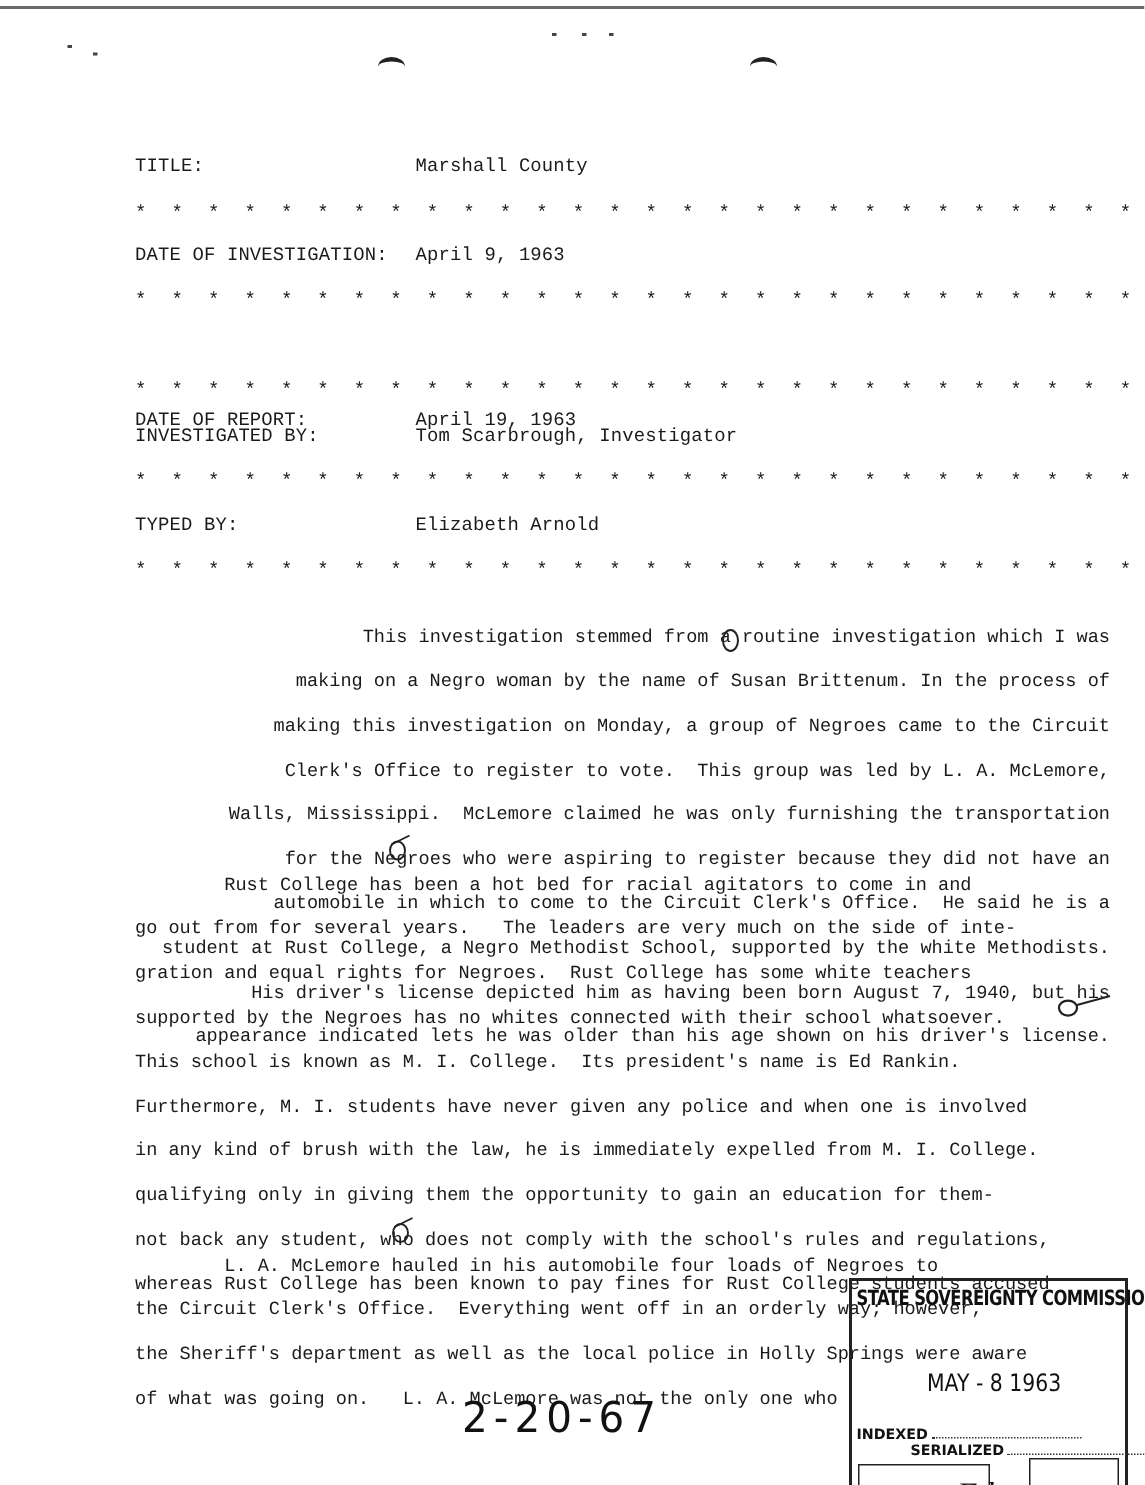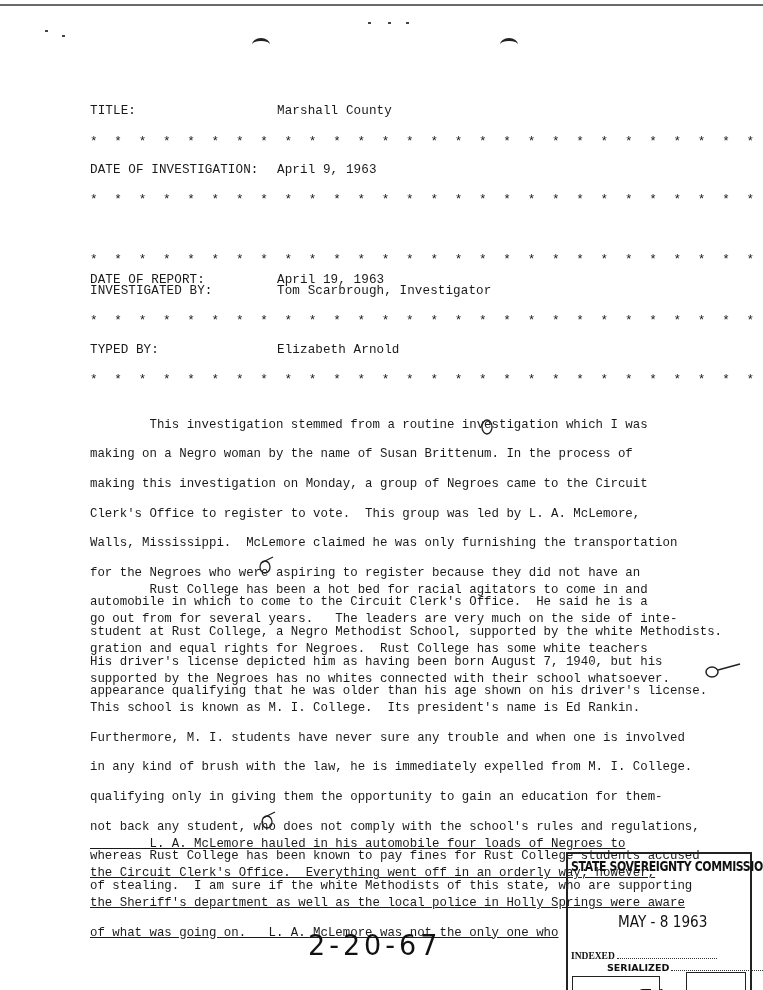--- a/index.html
+++ b/index.html
@@ -61,50 +61,49 @@
 <div class="field" style="top:284px;">
   <span class="label">INVESTIGATED BY:</span><span>Tom Scarbrough, Investigator</span>
 </div>
 <div class="stars" style="top:314px;">* * * * * * * * * * * * * * * * * * * * * * * * * * * * * * * * * * * * * * * * *</div>
 
 <div class="field" style="top:343px;">
   <span class="label">TYPED BY:</span><span>Elizabeth Arnold</span>
 </div>
 <div class="stars" style="top:373px;">* * * * * * * * * * * * * * * * * * * * * * * * * * * * * * * * * * * * * * * * *</div>
 
-<div class="para" style="top:403px;">
+<div class="para" style="top:403px;text-align:right;">
 <div>        This investigation stemmed from a routine investigation which I was</div>
 <div>making on a Negro woman by the name of Susan Brittenum. In the process of</div>
 <div>making this investigation on Monday, a group of Negroes came to the Circuit</div>
 <div>Clerk's Office to register to vote.  This group was led by L. A. McLemore,</div>
 <div>Walls, Mississippi.  McLemore claimed he was only furnishing the transportation</div>
 <div>for the Negroes who were aspiring to register because they did not have an</div>
 <div>automobile in which to come to the Circuit Clerk's Office.  He said he is a</div>
 <div>student at Rust College, a Negro Methodist School, supported by the white Methodists.</div>
 <div>His driver's license depicted him as having been born August 7, 1940, but his</div>
-<div>appearance qualifying that he was older than his age shown on his driver's license.</div>
+<div>appearance indicated lets he was older than his age shown on his driver's license.</div>
 </div>
 
 <div class="para" style="top:568px;">
 <div>        Rust College has been a hot bed for racial agitators to come in and</div>
 <div>go out from for several years.   The leaders are very much on the side of inte-</div>
 <div>gration and equal rights for Negroes.  Rust College has some white teachers</div>
 <div>supported by the Negroes has no whites connected with their school whatsoever.</div>
 <div>This school is known as M. I. College.  Its president's name is Ed Rankin.</div>
-<div>Furthermore, M. I. students have never sure any trouble and when one is involved</div>
+<div>Furthermore, M. I. students have never given any police and when one is involved</div>
 <div>in any kind of brush with the law, he is immediately expelled from M. I. College.</div>
 <div>qualifying only in giving them the opportunity to gain an education for them-</div>
 <div>not back any student, who does not comply with the school's rules and regulations,</div>
 <div>whereas Rust College has been known to pay fines for Rust College students accused</div>
-<div>of stealing.  I am sure if the white Methodists of this state, who are supporting</div>
 
 
 </div>
 
-<div class="para" style="top:822px;text-decoration:underline;">
+<div class="para" style="top:822px;">
 <div>        L. A. McLemore hauled in his automobile four loads of Negroes to</div>
 <div>the Circuit Clerk's Office.  Everything went off in an orderly way; however,</div>
 <div>the Sheriff's department as well as the local police in Holly Springs were aware</div>
 <div>of what was going on.   L. A. McLemore was not the only one who</div>
 </div>
 
 <div style="position:absolute; left:702px; top:660px; width:40px; height:20px;">
   <svg width="40" height="20">
       <ellipse cx="10" cy="12" rx="6" ry="5" fill="none" stroke="#222" stroke-width="1.5"></ellipse>
       <line x1="16" y1="10" x2="38" y2="4" stroke="#222" stroke-width="1.5"></line>
@@ -125,20 +124,20 @@
 <div style="position:absolute; left:478px; top:418px;">
   <svg width="18" height="18">
       <ellipse cx="9" cy="9" rx="5" ry="7" fill="none" stroke="#222" stroke-width="1.3"></ellipse>
     </svg>
 </div>
 
 <div class="stamp">
   <div class="stamp-title">STATE SOVEREIGNTY COMMISSION</div>
   <div class="stamp-date">MAY - 8 1963</div>
   <div class="stamp-sig">Ed</div>
-  <div class="stamp-row" style="top:97px;font-family:Liberation Serif, serif;"><span>INDEXED</span><span class="dots" style="width:100px;"></span></div>
+  <div class="stamp-row" style="top:97px;"><span>INDEXED</span><span class="dots" style="width:100px;"></span></div>
   <div class="stamp-row" style="top:108px;margin-left:36px;"><span>SERIALIZED</span><span class="dots" style="width:110px;"></span></div>
   <div class="stamp-row" style="top:119px;margin-top:40px;"><span>FILED</span><span class="dots" style="width:140px;"></span></div>
   <div class="stamp-box1"></div>
   <div class="stamp-box2"></div>
 </div>
 
 <div class="handwritten">2-20-67</div>
 
 </body></html>

